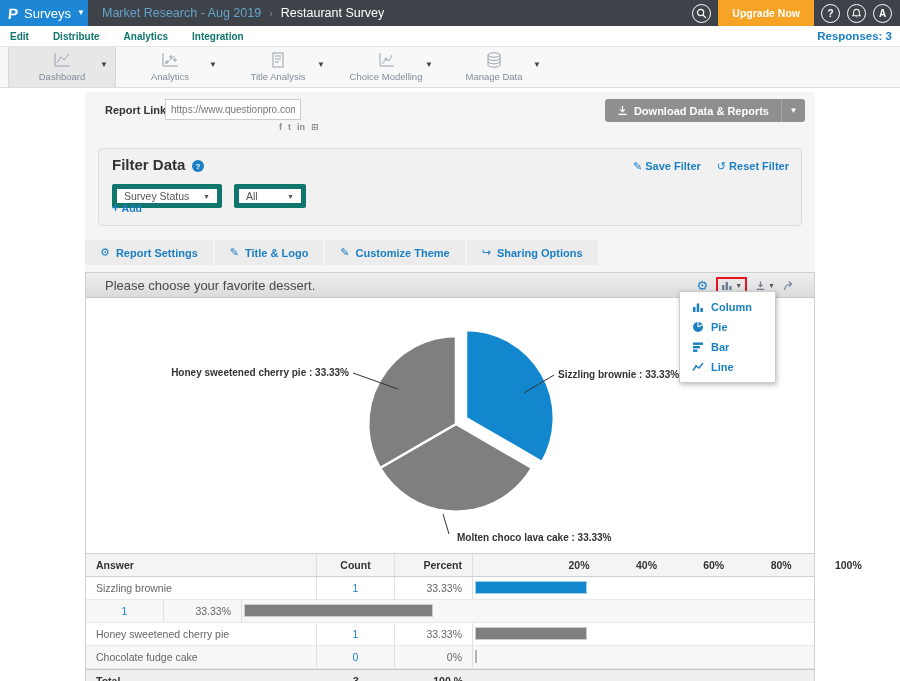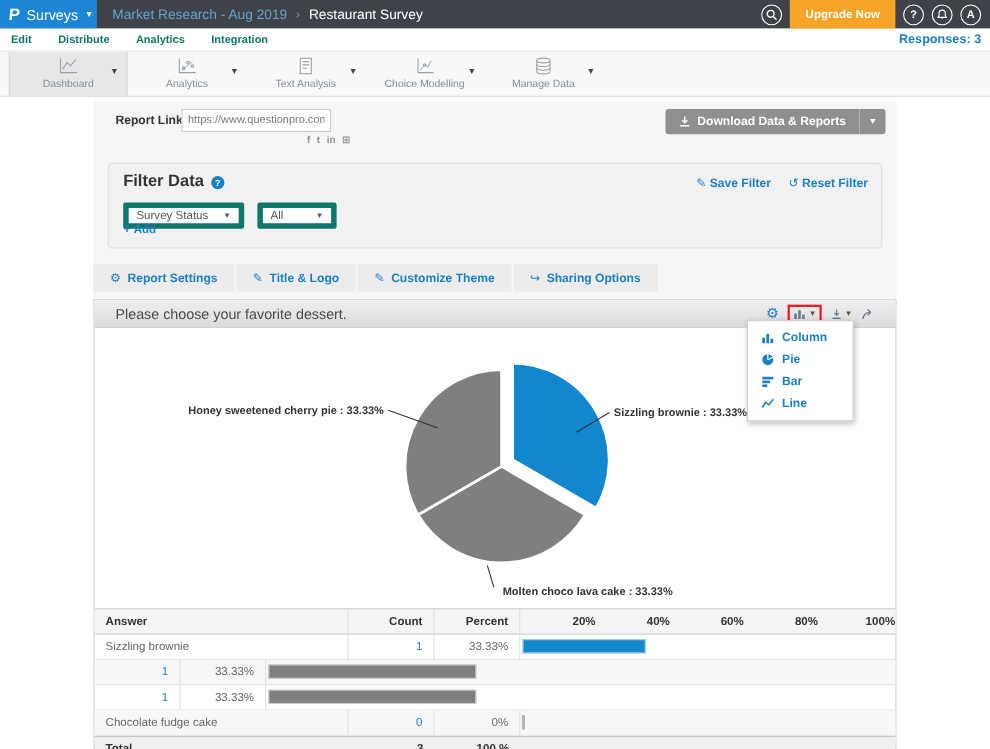--- a/index.html
+++ b/index.html
@@ -92,31 +92,31 @@
   .menu-item { display:flex; align-items:center; gap:7px; padding:4px 12px; font-size:11px;
     font-weight:bold; color:#1a7fc4; cursor:pointer; }
   
   .pie-svg { position:absolute; top:25px; left:0; }
   .pie-svg text { font-family:"Liberation Sans","DejaVu Sans",sans-serif;
     font-size:10px; font-weight:bold; fill:#333; }
   
   .rtable { position:absolute; left:0; right:0; top:280px; font-size:10.5px; }
   .trow { display:flex; }
   .c-answer { width:231px; padding:5px 10px; }
-  .c-count { width:78px; padding:5px 10px; text-align:right; }
+  .c-count { width:78px; padding:5px 10px; text-align:center; }
   .c-pct { width:78px; padding:5px 10px; text-align:right; }
   .c-bar { flex:1; position:relative; padding:0 2px; }
   .thead { background:#f4f4f4; border-top:1px solid #cfcfcf; border-bottom:1px solid #cfcfcf;
     font-weight:bold; color:#333; }
   .thead > div, .tdata > div { border-right:1px solid #e0e0e0; }
   .thead > div:last-child, .tdata > div:last-child { border-right:none; }
   .tdata { border-bottom:1px solid #e8e8e8; color:#666; }
   .tdata:nth-child(odd) { background:#f7f7f7; }
   .count-link { color:#1a7fc4; cursor:pointer; }
-  .tick { position:absolute; top:5px; transform:translateX(-50%); font-weight:bold; color:#333; }
+  .tick { position:absolute; top:5px; transform:translateX(-50%); font-weight:bold; color:#333;margin-left:48px; }
   .hbar { height:13px; margin-top:4px; border:1px solid rgba(255,255,255,.6); }
   .ttotal { background:#efefef; border-top:1px solid #c7c7c7; border-bottom:1px solid #dcdcdc;
     font-weight:bold; color:#333; }
 </style>
 </head>
 <body>
 
 <div class="topbar">
   <div class="logo-block">
     <span class="logo-p">P</span>
@@ -181,21 +181,21 @@
   </div>
   <div class="tool-cell">
     <div class="tool-icon">
       <svg width="22" height="19" viewBox="0 0 22 19">
           <rect x="6" y="2" width="10" height="14" fill="none" stroke="#98a2ae" stroke-width="1"></rect>
           <line x1="8" y1="5" x2="14" y2="5" stroke="#98a2ae"></line>
           <line x1="8" y1="8" x2="14" y2="8" stroke="#98a2ae"></line>
           <line x1="8" y1="11" x2="12" y2="11" stroke="#98a2ae"></line>
         </svg>
     </div>
-    <div class="tool-label">Text Analysis</div>
+    <div class="tool-label">Title Analysis</div>
     <span class="tool-caret">▼</span>
   </div>
   <div class="tool-cell">
     <div class="tool-icon">
       <svg width="22" height="19" viewBox="0 0 22 19">
           <path d="M5 2v13h14" fill="none" stroke="#98a2ae" stroke-width="1"></path>
           <polyline points="7,13 11,8 14,10 17,4" fill="none" stroke="#98a2ae" stroke-width=".9"></polyline>
           <circle cx="11" cy="8" r="1" fill="none" stroke="#98a2ae"></circle>
         </svg>
     </div>
@@ -372,20 +372,21 @@
           </div>
       </div>
       <div class="trow tdata">
         <div class="c-count"><span class="count-link">1</span></div>
         <div class="c-pct">33.33%</div>
         <div class="c-bar">
             <div class="hbar" style="width: 33.33%; background: rgb(127, 127, 127);"></div>
           </div>
       </div>
       <div class="trow tdata">
+        <div class="c-answer">Honey sweetened cherry pie</div>
         <div class="c-count"><span class="count-link">1</span></div>
         <div class="c-pct">33.33%</div>
         <div class="c-bar">
             <div class="hbar" style="width: 33.33%; background: rgb(127, 127, 127);"></div>
           </div>
       </div>
       <div class="trow tdata">
         <div class="c-answer">Chocolate fudge cake</div>
         <div class="c-count"><span class="count-link">0</span></div>
         <div class="c-pct">0%</div>

